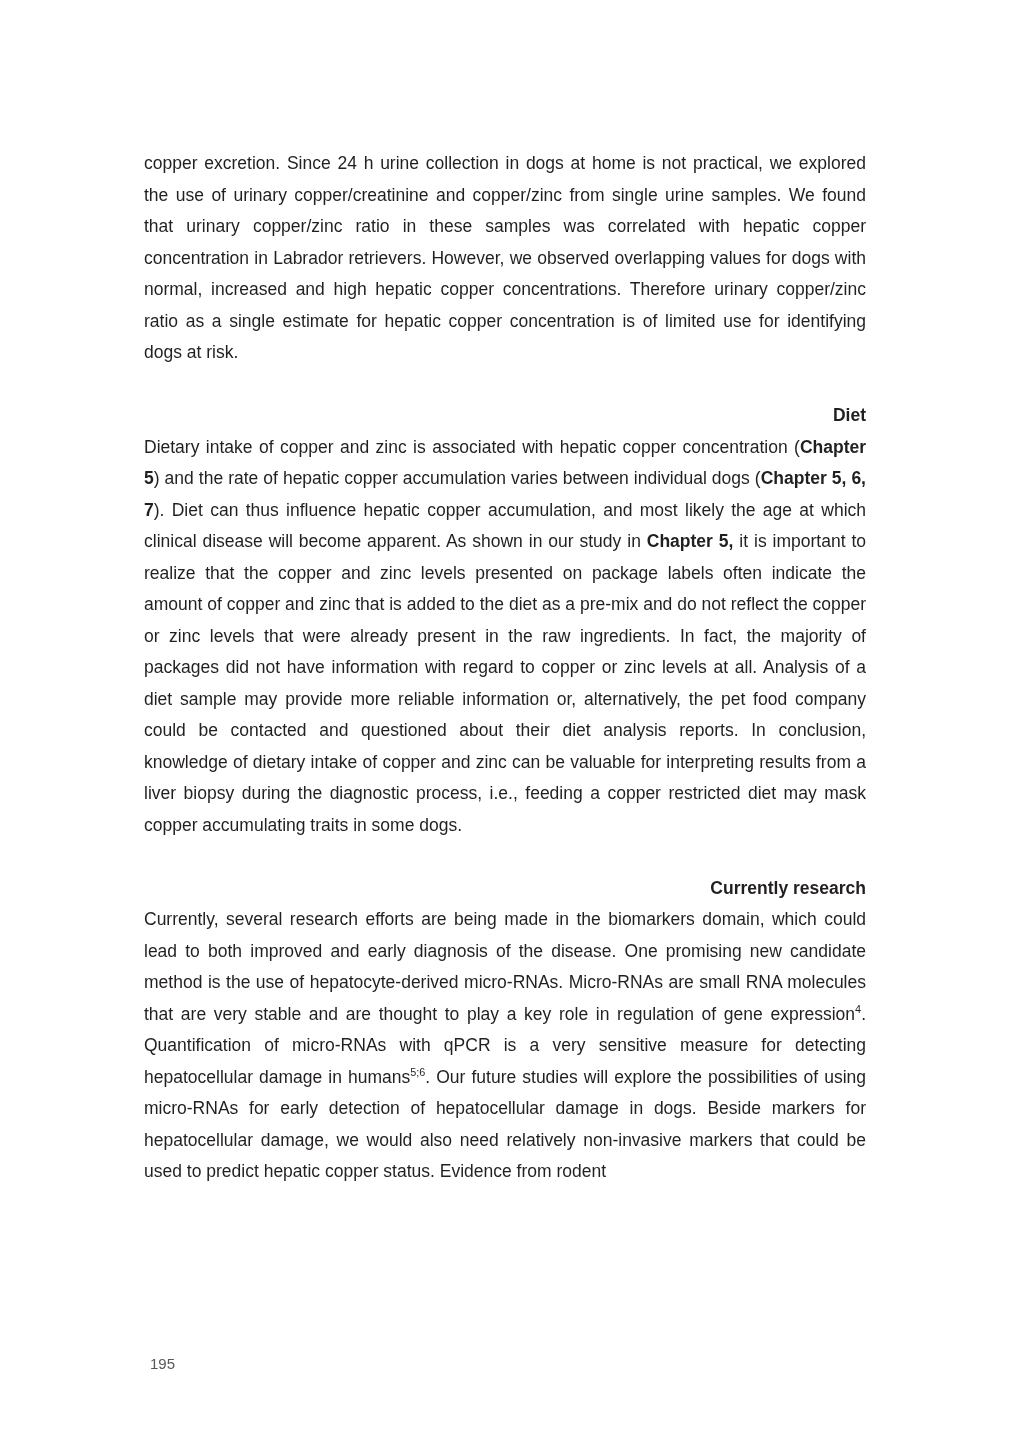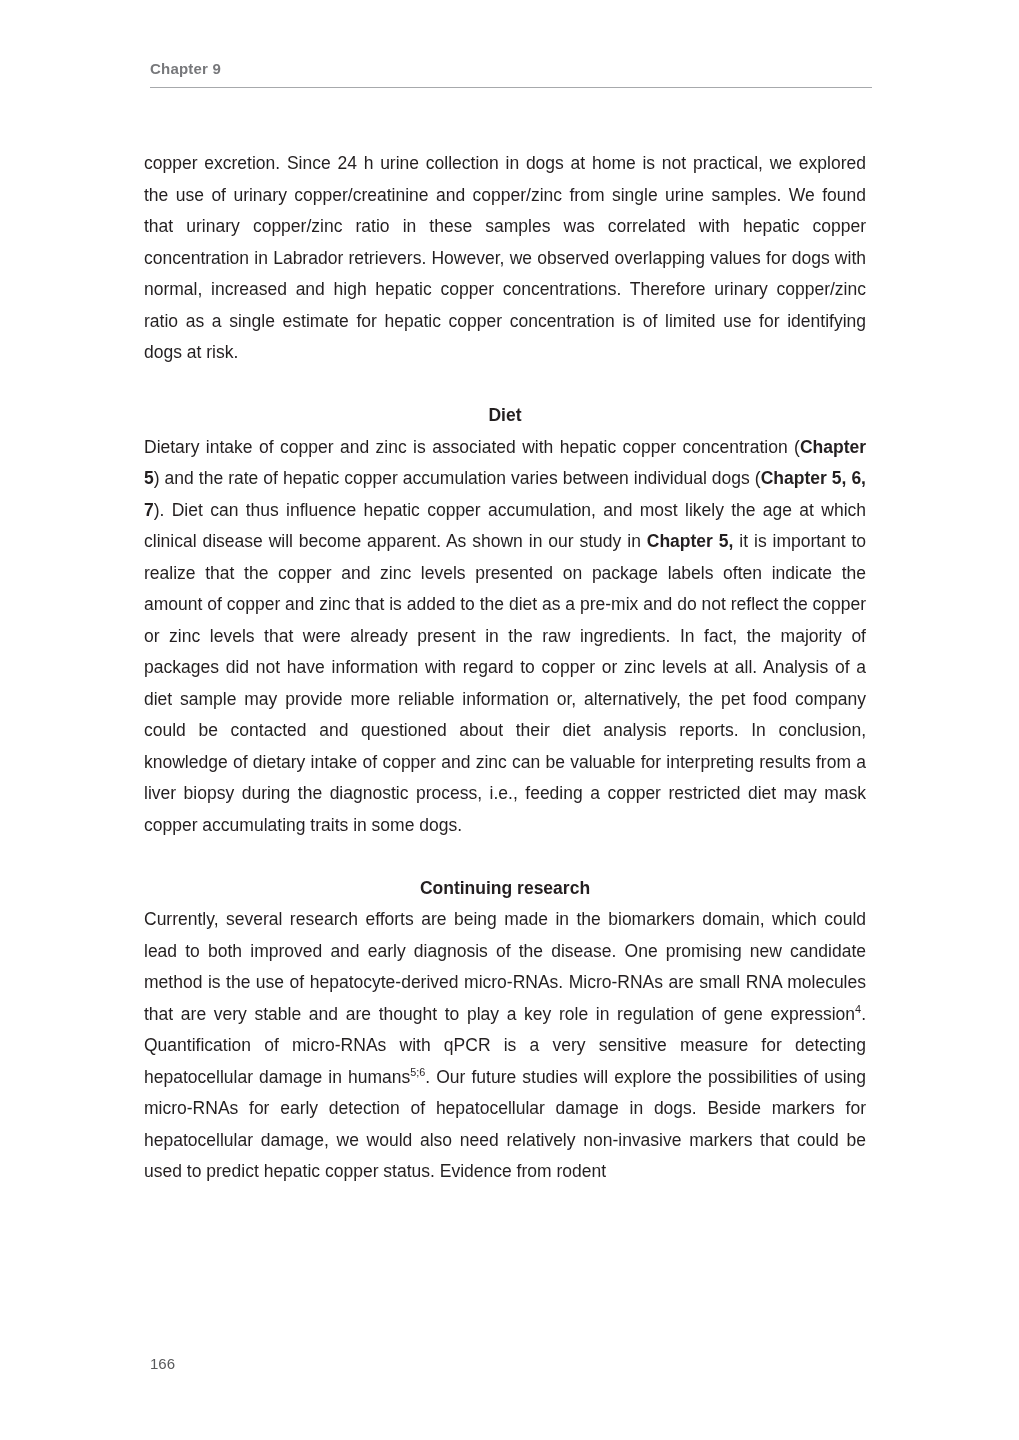--- a/index.html
+++ b/index.html
@@ -44,21 +44,21 @@
 
   .body-text p {
     text-align: justify;
   }
 
   .section-heading {
     font-size: 17.5px;
     font-weight: bold;
     line-height: 31.5px;
     margin-top: 31.5px;
-    text-align: center;
+    text-align: right;
     color: #231f20;
   }
 
   .body-text b { font-weight: bold; }
 
   .body-text sup {
     font-size: 62%;
     line-height: 0;
     vertical-align: super;
   }
@@ -69,33 +69,30 @@
     bottom: 68px;
     font-size: 15px;
     color: #58595b;
   }
 </style>
 </head>
 <body>
 
 <div class="page">
 
-  <header class="chapter-header">
-    <span class="chapter-label">Chapter 9</span>
-  </header>
 
   <main class="body-text">
 
     <p><span>copper excretion. Since 24 h urine collection in dogs at home is not practical, we explored the use of urinary copper/creatinine and copper/zinc from single urine samples. We found that urinary copper/zinc ratio in these samples was correlated with hepatic copper concentration in Labrador retrievers. However, we observed overlapping values for dogs with normal, increased and high hepatic copper concentrations. Therefore urinary copper/zinc ratio as a single estimate for hepatic copper concentration is of limited use for identifying dogs at risk.</span></p>
 
     <h2 class="section-heading">Diet</h2>
 
     <p><span>Dietary intake of copper and zinc is associated with hepatic copper concentration (</span><b>Chapter 5</b><span>) and the rate of hepatic copper accumulation varies between individual dogs (</span><b>Chapter 5, 6, 7</b><span>). Diet can thus influence hepatic copper accumulation, and most likely the age at which clinical disease will become apparent. As shown in our study in </span><b>Chapter 5,</b><span> it is important to realize that the copper and zinc levels presented on package labels often indicate the amount of copper and zinc that is added to the diet as a pre-mix and do not reflect the copper or zinc levels that were already present in the raw ingredients. In fact, the majority of packages did not have information with regard to copper or zinc levels at all. Analysis of a diet sample may provide more reliable information or, alternatively, the pet food company could be contacted and questioned about their diet analysis reports. In conclusion, knowledge of dietary intake of copper and zinc can be valuable for interpreting results from a liver biopsy during the diagnostic process, i.e., feeding a copper restricted diet may mask copper accumulating traits in some dogs.</span></p>
 
-    <h2 class="section-heading">Continuing research</h2>
+    <h2 class="section-heading">Currently research</h2>
 
     <p><span>Currently, several research efforts are being made in the biomarkers domain, which could lead to both improved and early diagnosis of the disease. One promising new candidate method is the use of hepatocyte-derived micro-RNAs. Micro-RNAs are small RNA molecules that are very stable and are thought to play a key role in regulation of gene expression</span><sup>4</sup><span>. Quantification of micro-RNAs with qPCR is a very sensitive measure for detecting hepatocellular damage in humans</span><sup>5;6</sup><span>. Our future studies will explore the possibilities of using micro-RNAs for early detection of hepatocellular damage in dogs. Beside markers for hepatocellular damage, we would also need relatively non-invasive markers that could be used to predict hepatic copper status. Evidence from rodent</span></p>
 
   </main>
 
-  <footer class="page-footer">166</footer>
+  <footer class="page-footer">195</footer>
 
 </div>
 
 </body></html>

